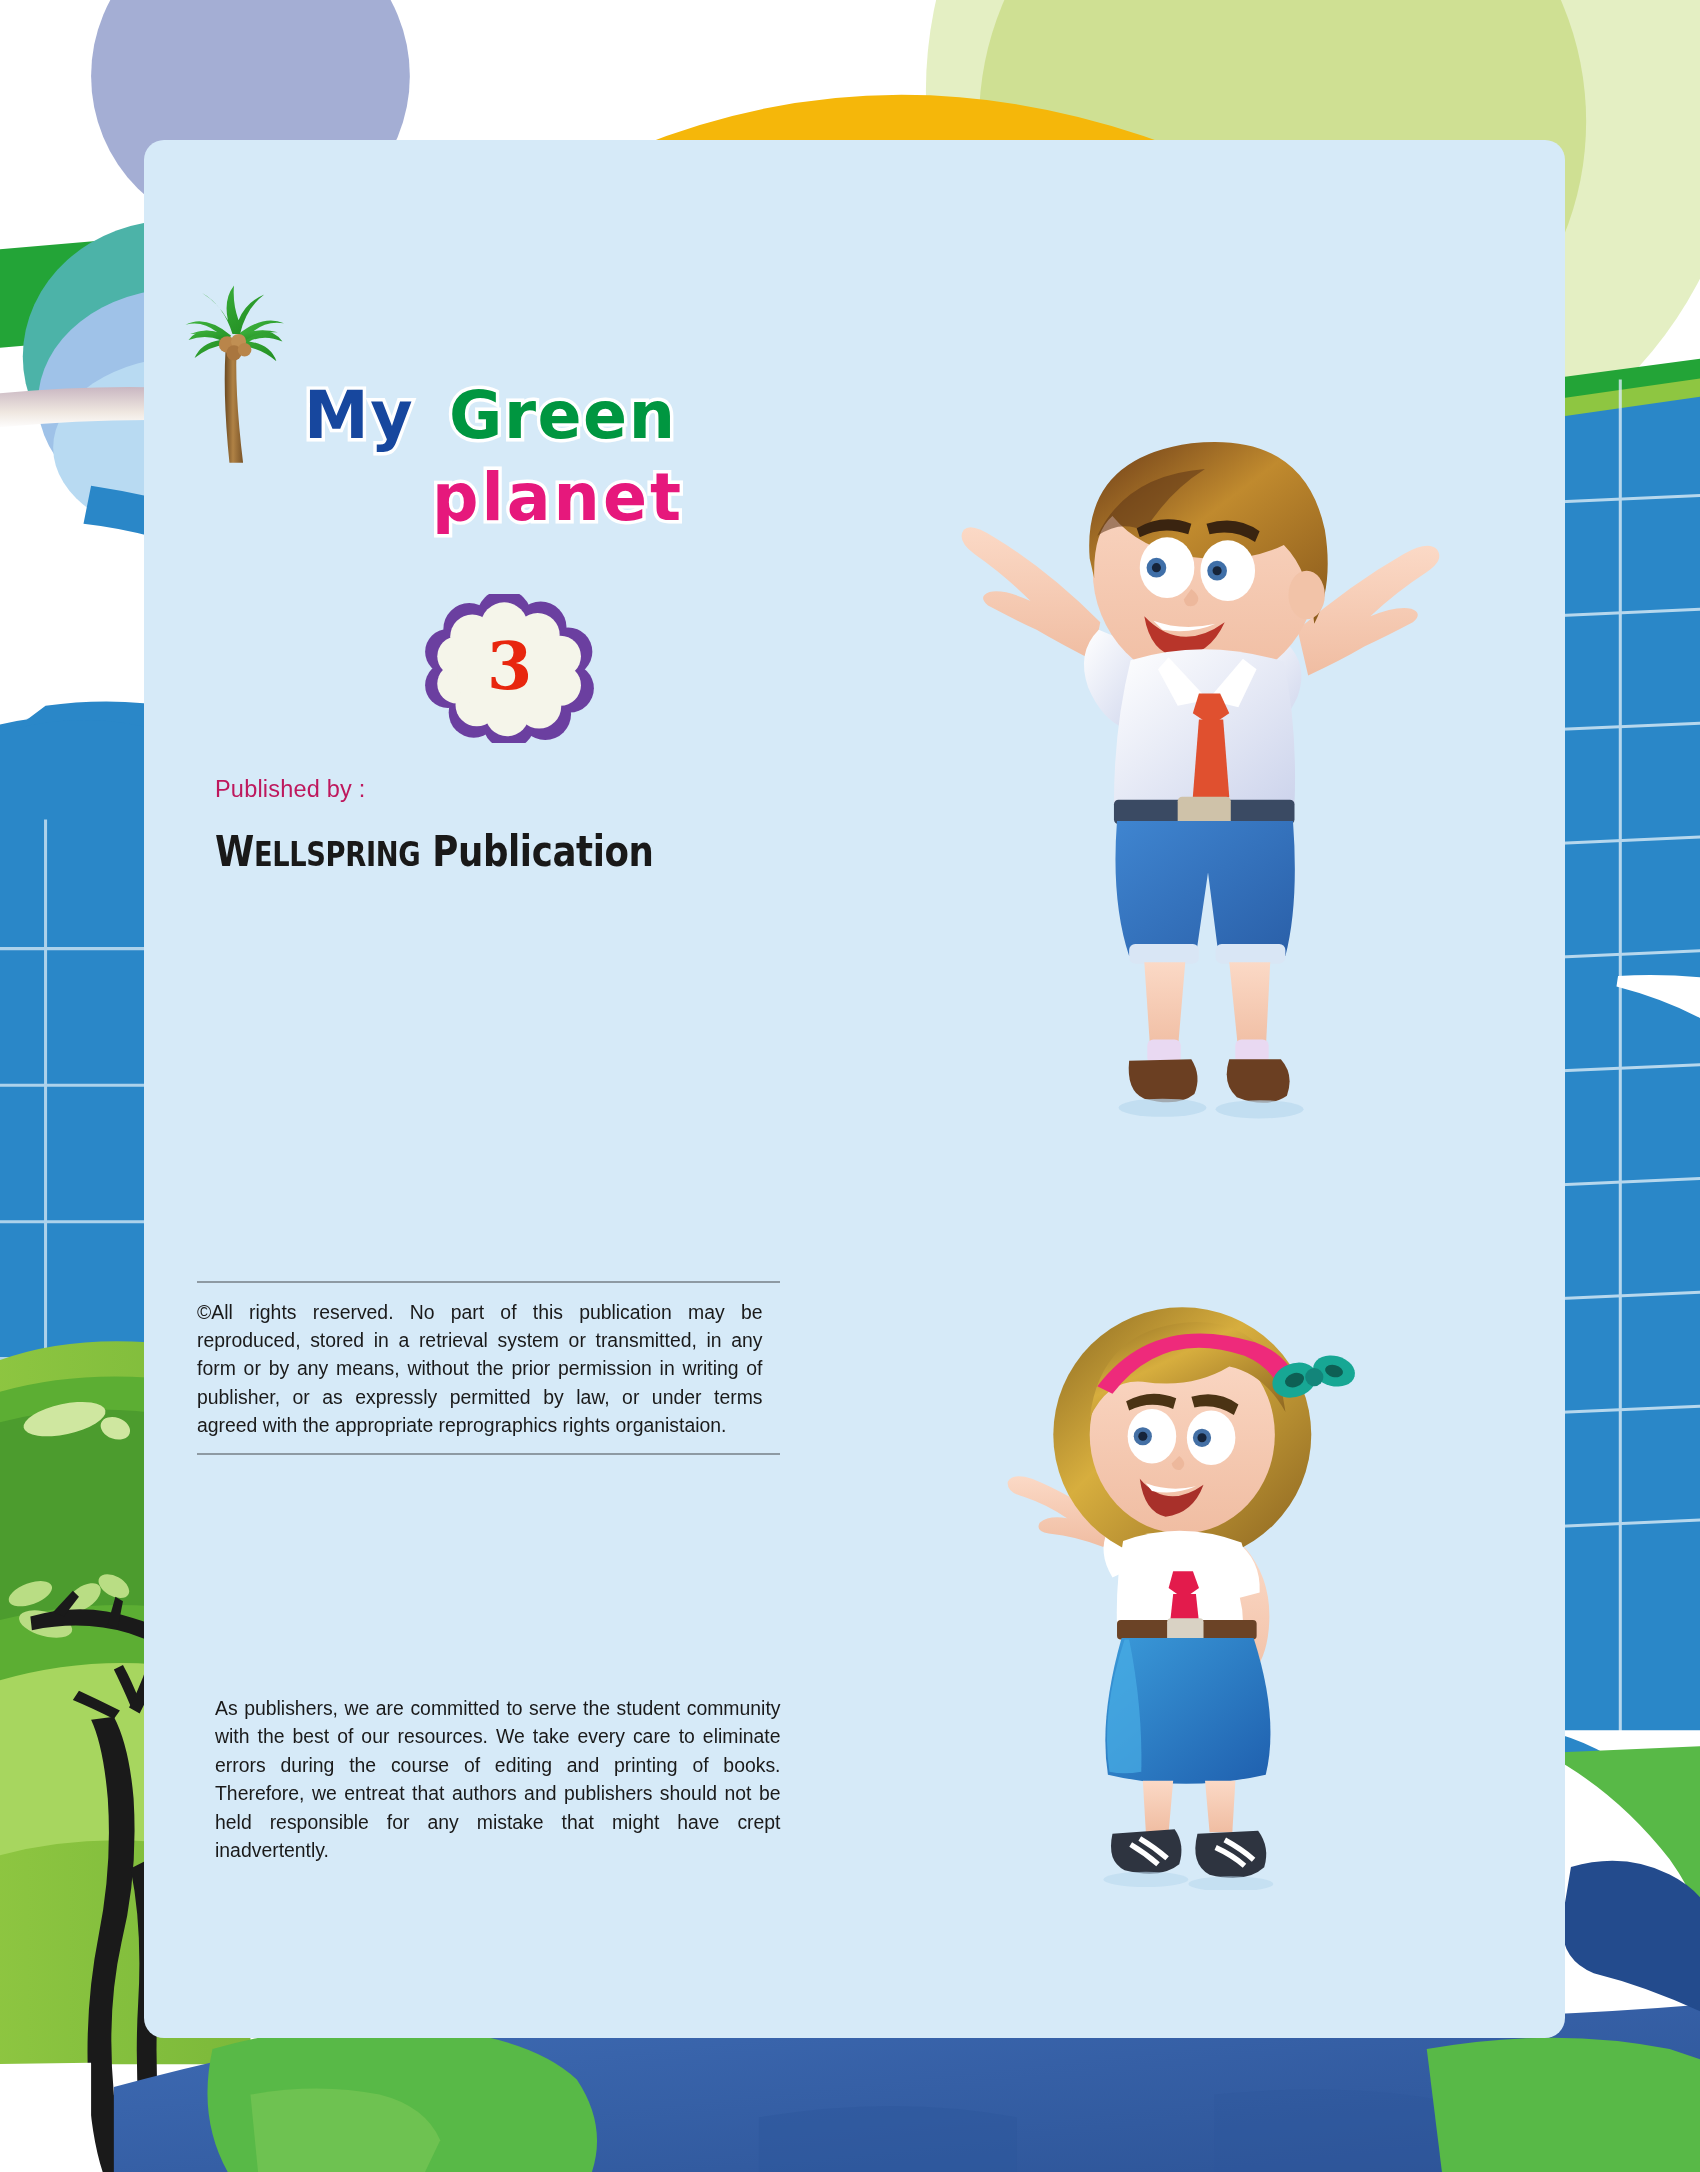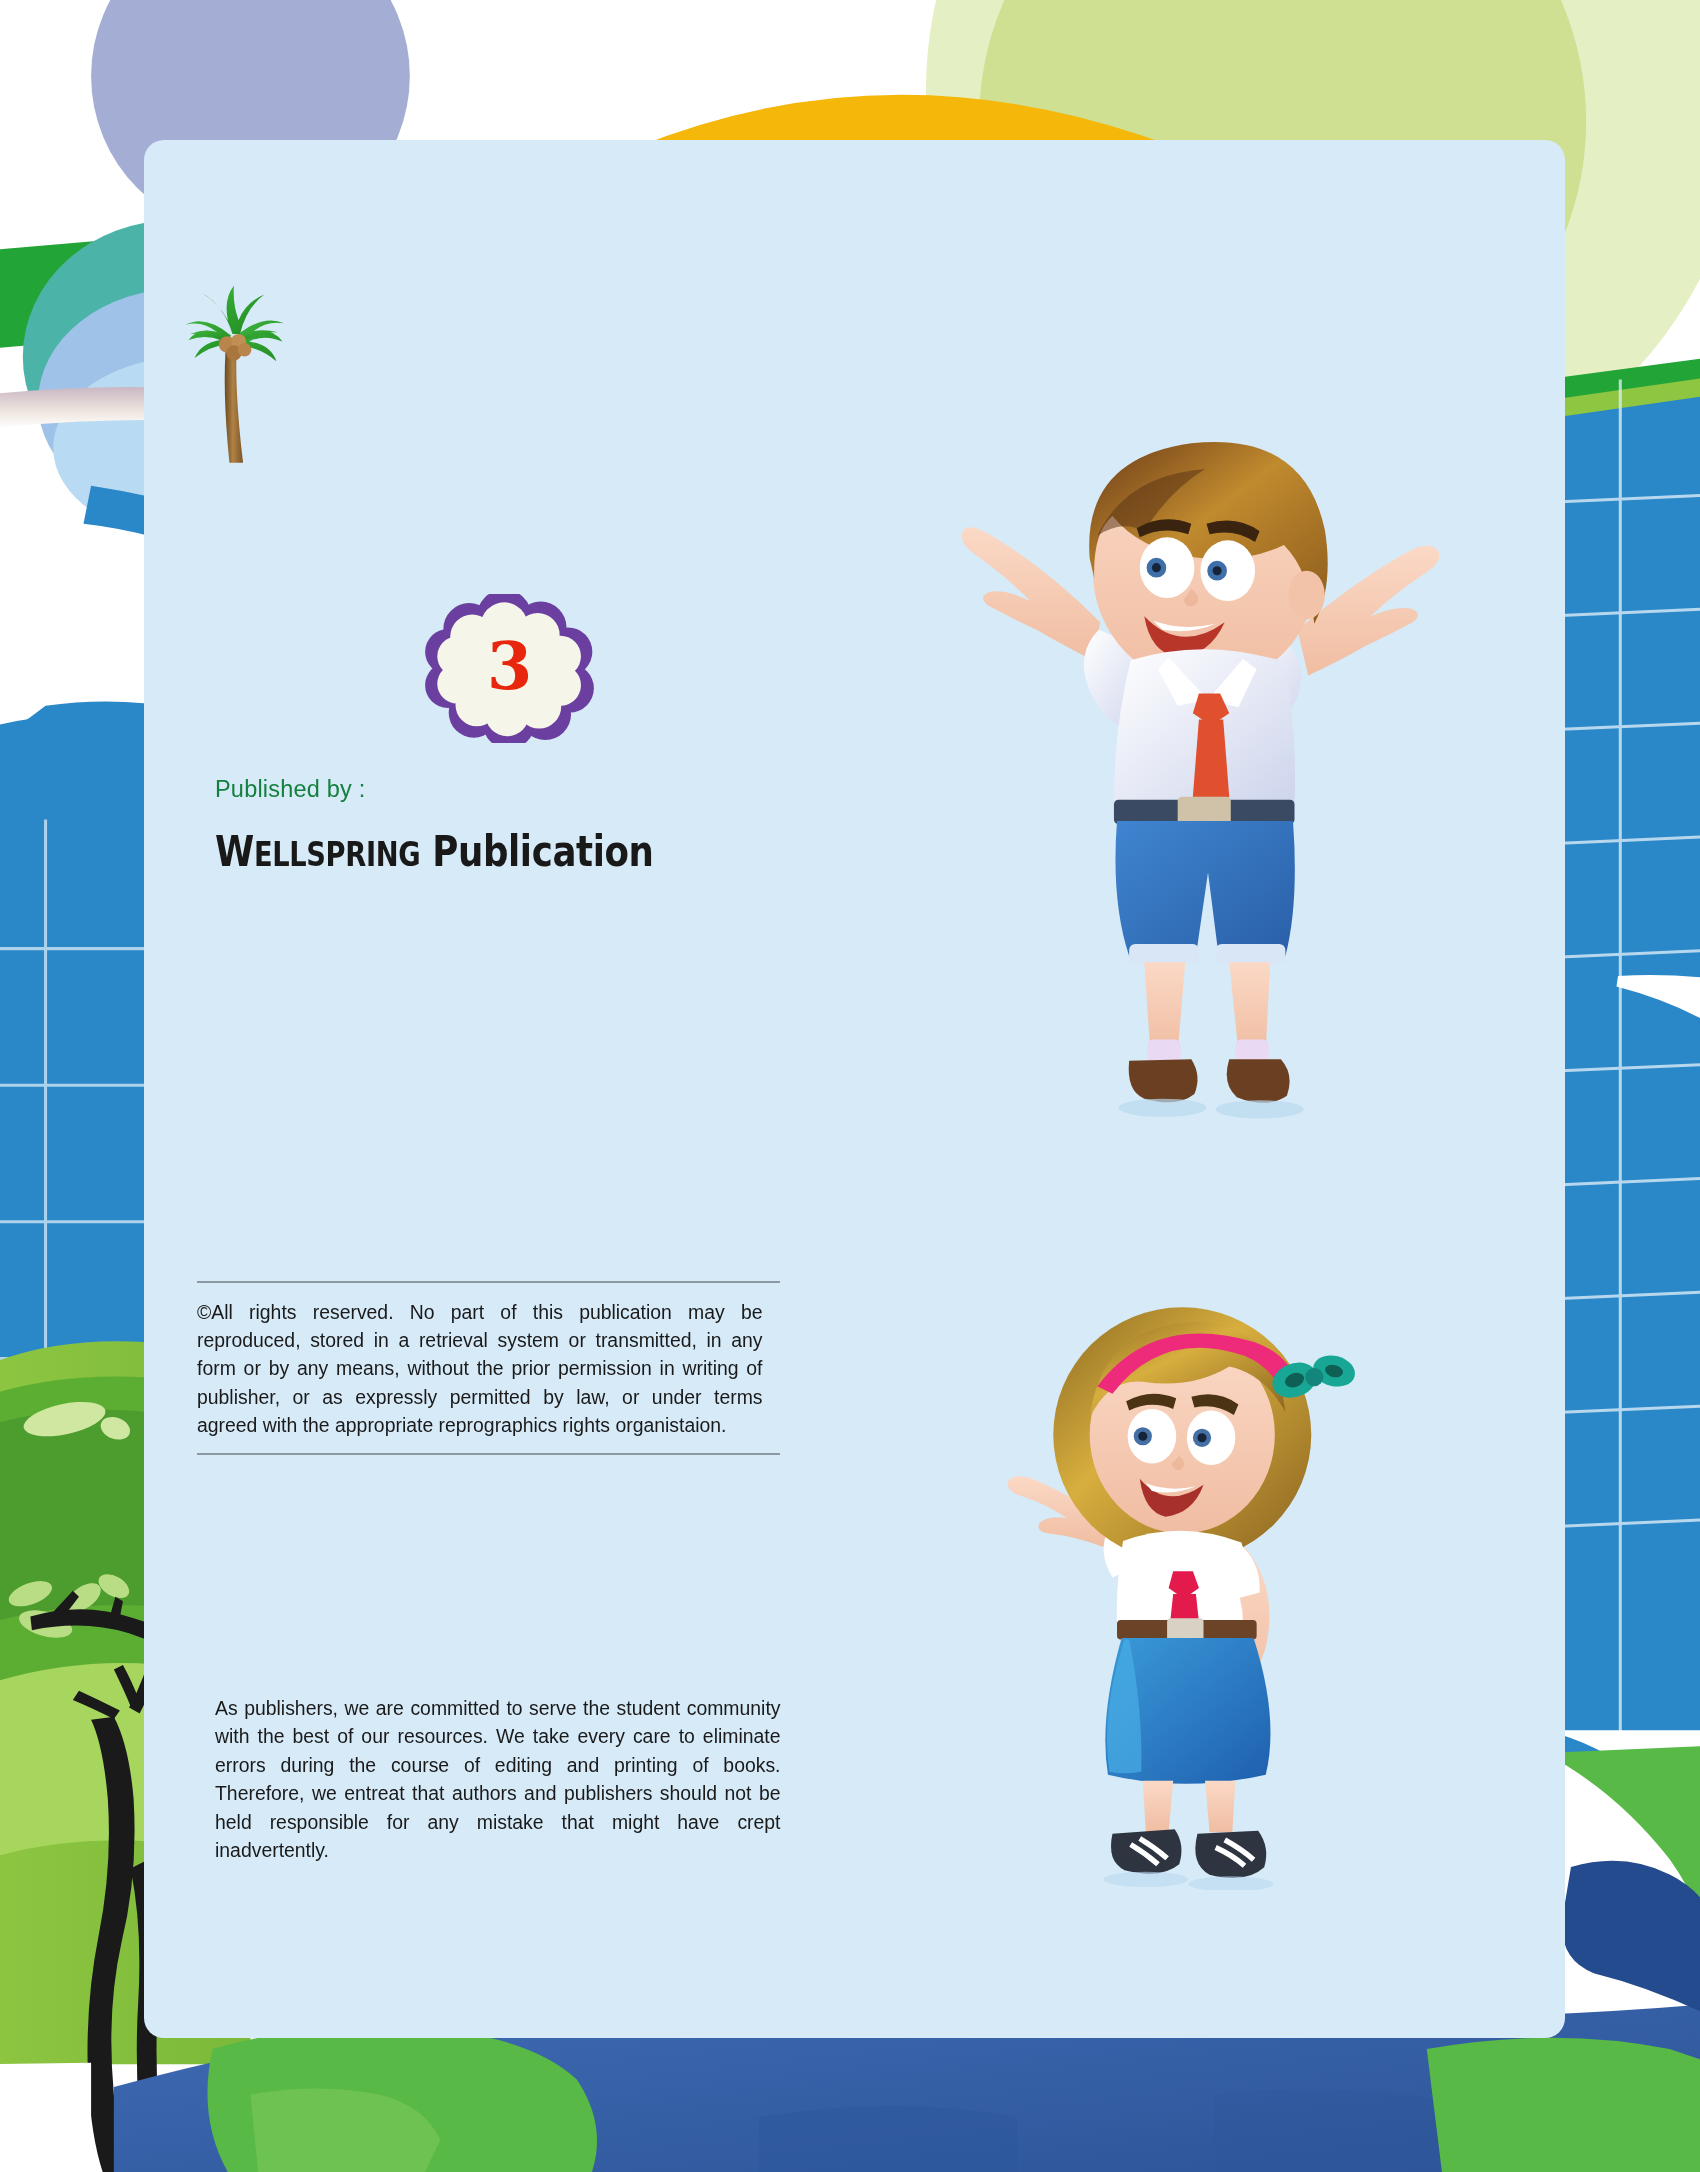--- a/index.html
+++ b/index.html
@@ -91,21 +91,21 @@
     color: #e8260e;
     padding-bottom: 4.6px;
     z-index: 3;
   }
 
   .published-by {
     position: absolute;
     left: 215px;
     top: 776px;
     font-size: 23.5px;
-    color: #15803d;
+    color: #be185d;
     letter-spacing: 0.2px;
   }
   .publisher-name {
     position: absolute;
     left: 215px;
     top: 826px;
     font-family: "DejaVu Sans Condensed", "Liberation Sans Narrow", "Liberation Sans", sans-serif;
     font-size: 43px;
     font-weight: bold;
     color: #191919;
@@ -323,20 +323,28 @@
 
         <g>
           <circle cx="57" cy="82" r="11" fill="#b9854a"></circle>
           <circle cx="72" cy="78" r="10" fill="#c08f53"></circle>
           <circle cx="66" cy="93" r="10" fill="#a9763f"></circle>
           <circle cx="80" cy="89" r="9" fill="#b9854a"></circle>
         </g>
       </svg>
     </div>
 
+    <div class="title-block">
+      <div class="title-line1">
+        <span class="tw-my">My</span><span class="tw-green">Green</span>
+      </div>
+      <div class="title-line2">
+        <span class="tw-planet">planet</span>
+      </div>
+    </div>
 
     <div class="badge">
       <svg viewBox="0 0 222 196" width="169" height="149" xmlns="http://www.w3.org/2000/svg">
         <g fill="#6b3fa0">
           <circle cx="58" cy="46" r="34"></circle>
             <circle cx="104" cy="30" r="36"></circle>
           <circle cx="152" cy="44" r="34"></circle>
             <circle cx="188" cy="76" r="32"></circle>
           <circle cx="190" cy="124" r="32"></circle>
             <circle cx="158" cy="158" r="34"></circle>

